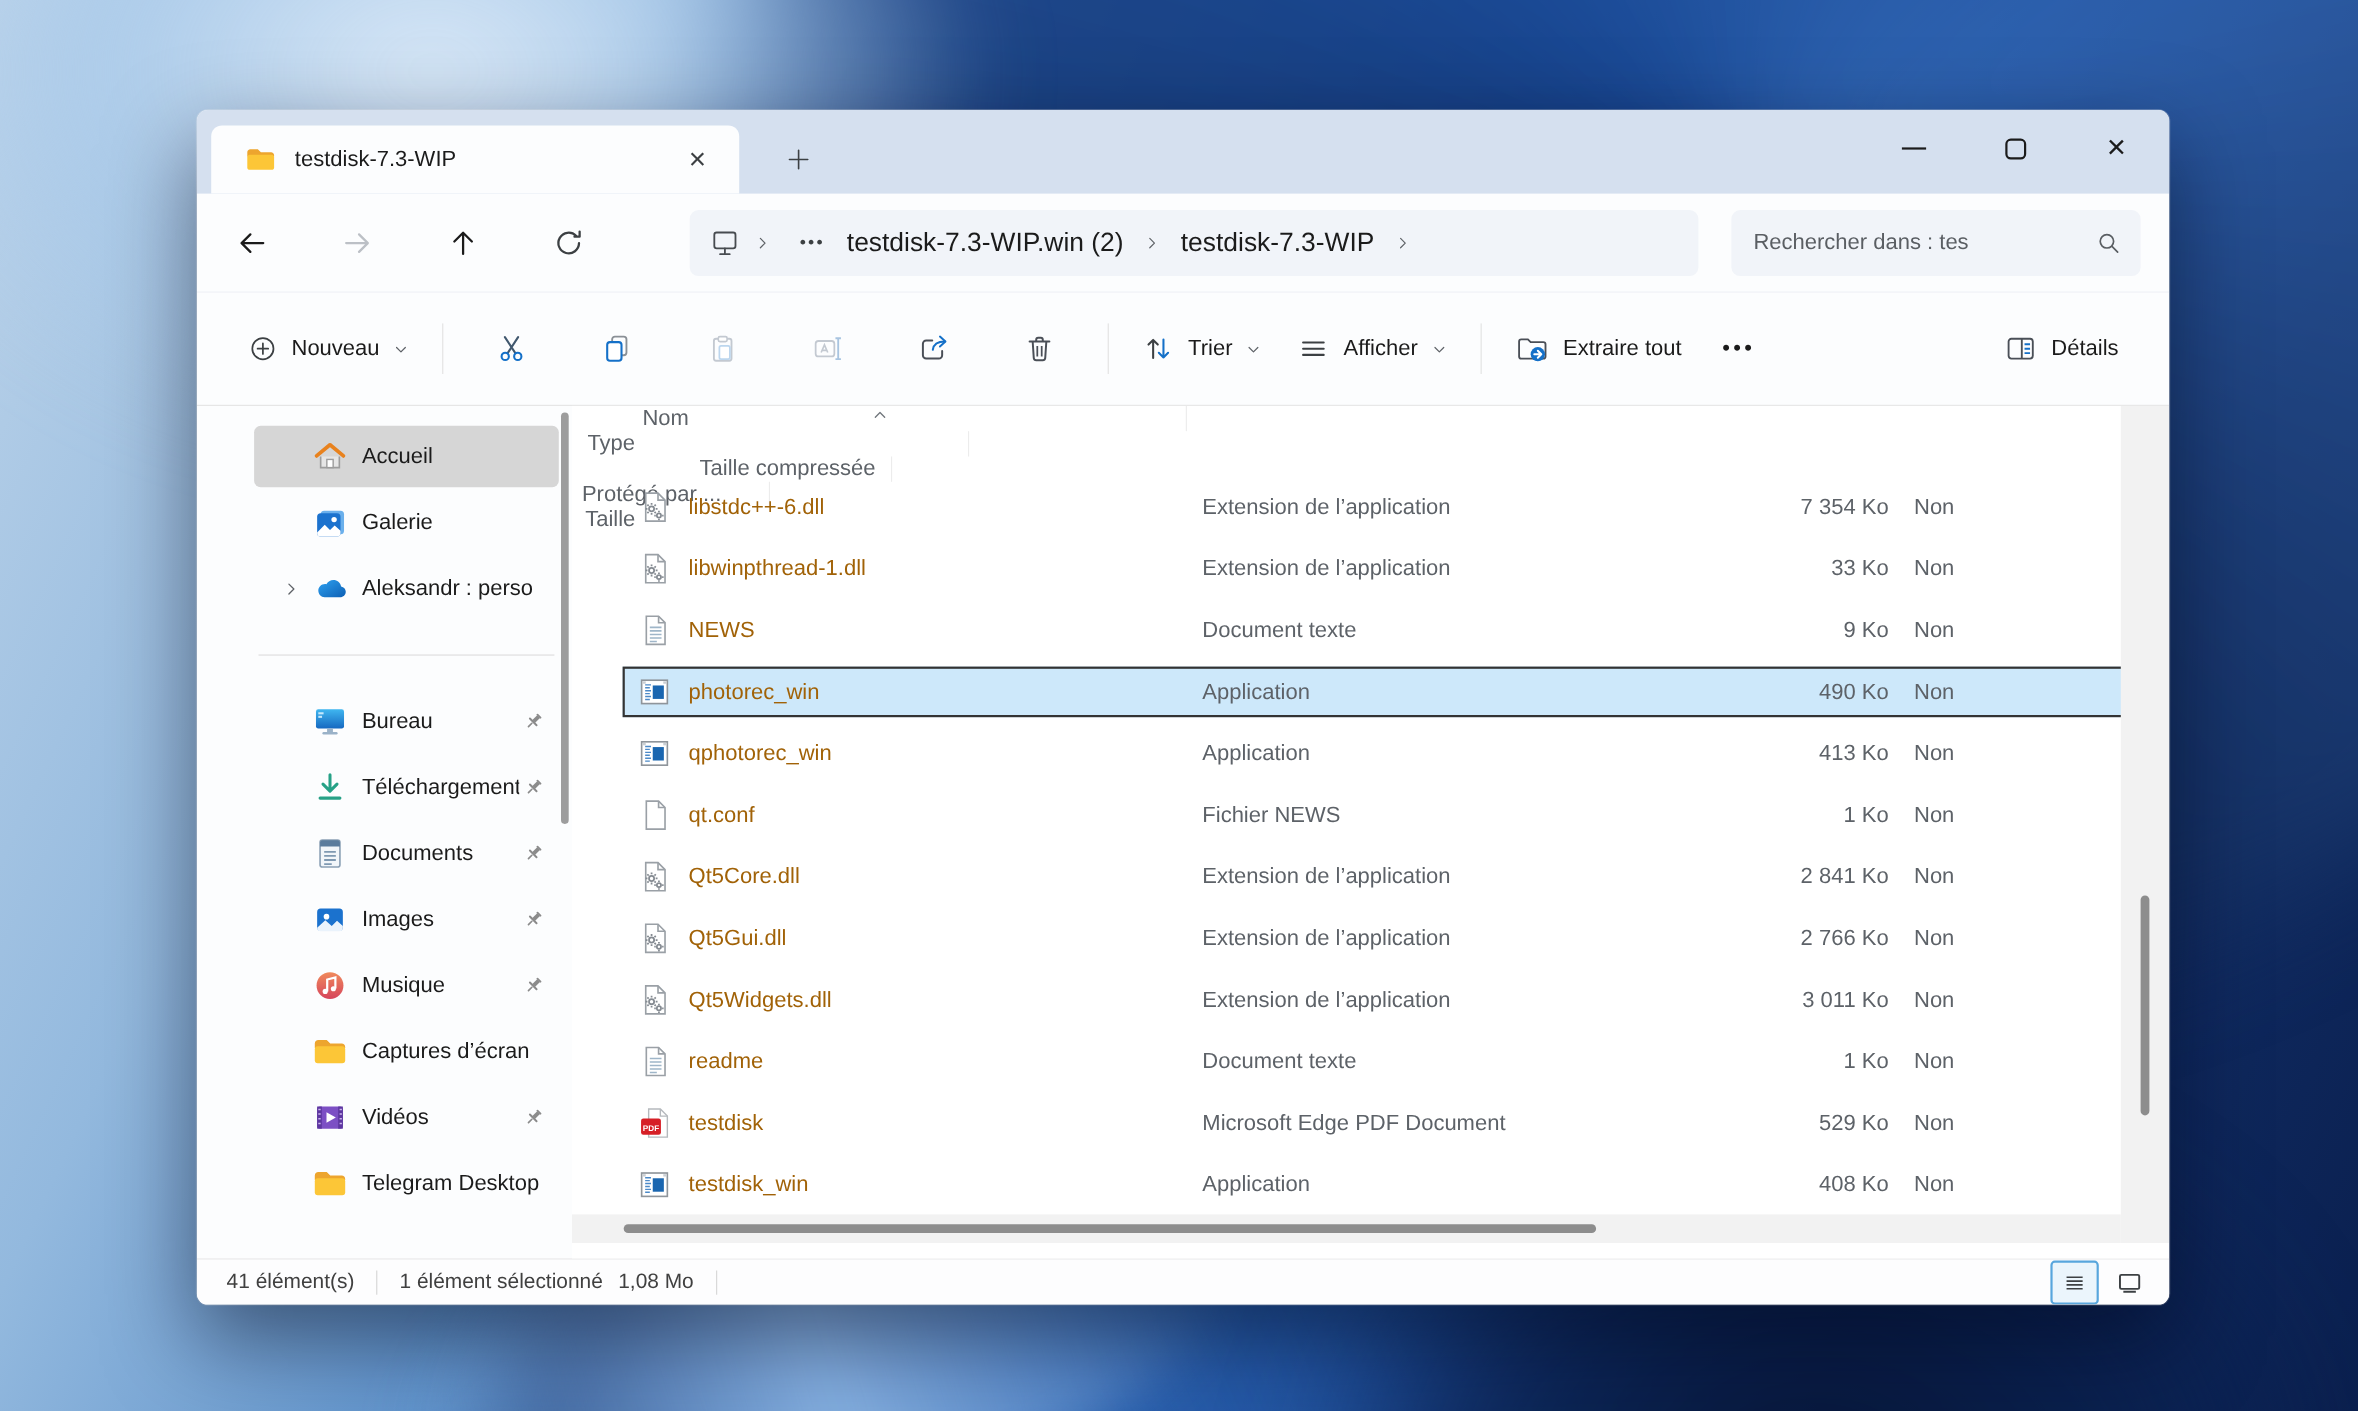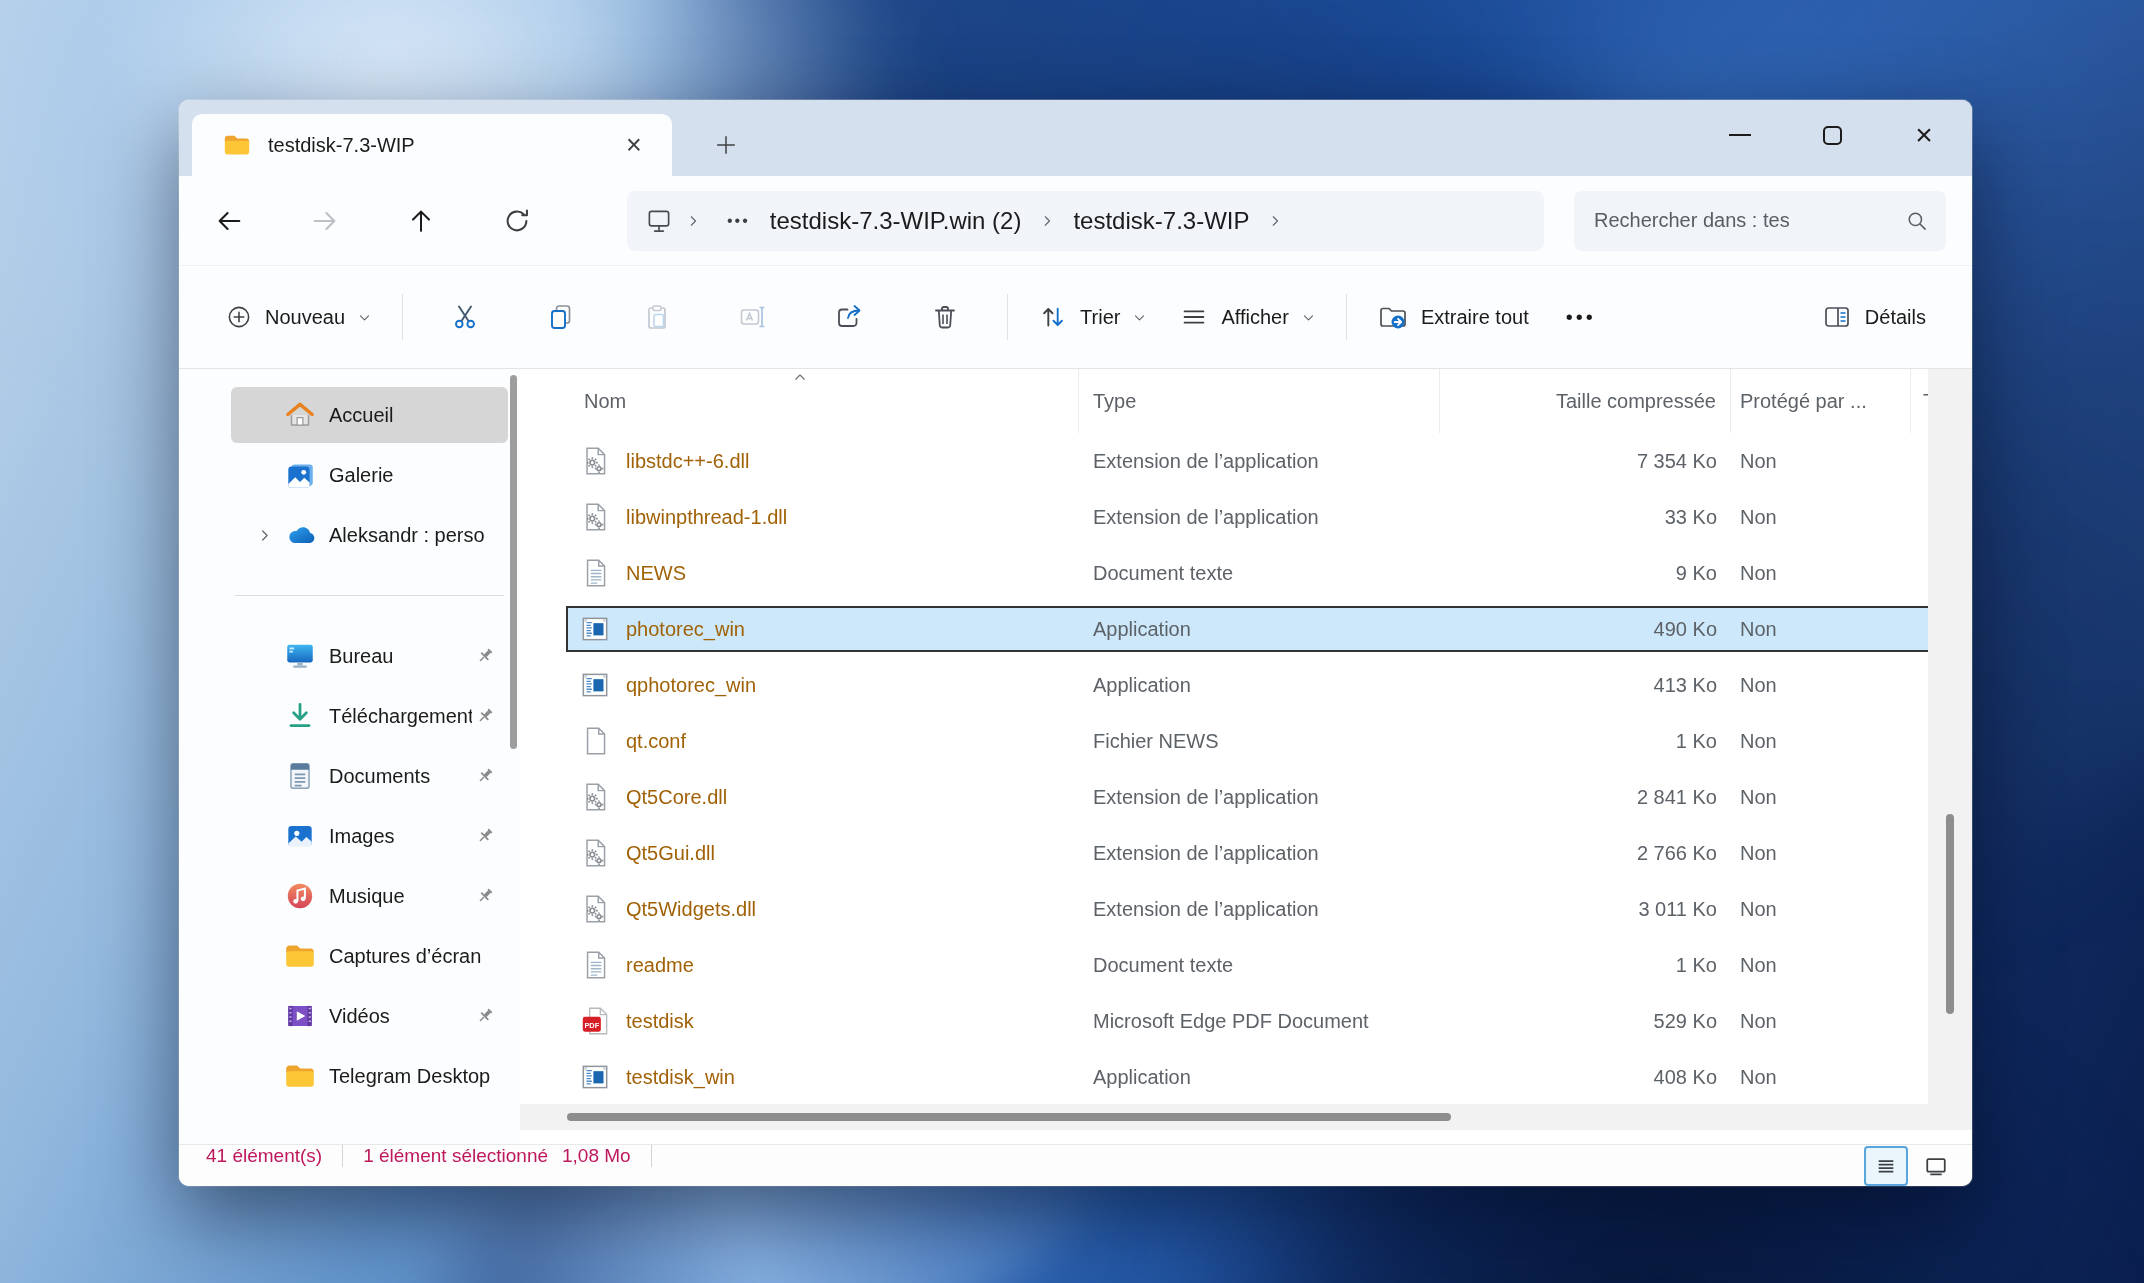--- a/index.html
+++ b/index.html
@@ -71,21 +71,21 @@
   .sb-item { height:56px; margin:4px 12px; border-radius:6px; display:flex; align-items:center; padding:0 10px 0 14px; }
   .sb-item.sel { background:#d6d6d6; }
   .sb-chev { width:38px; display:flex; align-items:center; justify-content:center; flex:none; }
   .sb-ic { width:34px; height:34px; margin-right:12px; flex:none; }
   .sb-lb { font-size:20px; color:#1b1b1b; white-space:nowrap; overflow:hidden; flex:1; }
   .sb-pin { width:24px; margin-left:2px; flex:none; }
   .sb-div { height:1px; background:#dcdcdc; margin:32px 16px; }
   .side-sbar { position:absolute; right:3px; top:6px; width:7px; height:374px; background:#9d9d9d; border-radius:4px; }
 
   .content { flex:1; position:relative; background:#fff; min-width:0; overflow:hidden; }
-  .lh { display:flex; height:64px; position:relative; }
+  .lh { display:flex; height:64px; position:relative;flex-direction:column; }
   .hcell { display:flex; align-items:center; font-size:20px; color:#5d6268; border-right:1px solid #ececec; }
   .hc-name { width:559px; padding-left:64px; }
   .hc-type { width:361px; padding-left:14px; }
   .hc-size { width:291px; justify-content:flex-end; padding-right:14px; }
   .hc-prot { width:180px; padding-left:9px; }
   .hc-taille { flex:1; padding-left:12px; border-right:none; }
   .sort-caret { position:absolute; left:272px; top:0px; }
 
   .rows { position:absolute; top:64px; left:0; right:0; }
   .row { height:56px; display:flex; align-items:center; font-size:20px; position:relative; }
@@ -98,21 +98,21 @@
   .c-size { width:291px; text-align:right; padding-right:14px; color:#5d6268; white-space:nowrap; }
   .c-prot { width:180px; padding-left:9px; color:#5d6268; }
 
   .hsb { position:absolute; left:0; right:44px; top:735px; height:26px; background:#f2f2f2; }
   .hsb-thumb { position:absolute; left:47px; width:884px; top:9px; height:8px; background:#8d8d8d; border-radius:4px; }
   .vsb { position:absolute; right:0; top:0; width:44px; height:761px; background:#f2f2f2; }
   .vsb-thumb { position:absolute; left:18px; width:8px; top:445px; height:200px; background:#8d8d8d; border-radius:4px; }
 
   
   .status { height:42px; flex:none; background:#fdfdfe; border-top:1px solid #e8e8e8;
-    display:flex; padding:0 14px 0 27px; font-size:19px; color:#be185d; }
+    display:flex; align-items:center; padding:0 14px 0 27px; font-size:19px; color:#404040; }
   .st-sep { width:1px; height:22px; background:#d5d5d5; margin:0 20px; }
   .st-size { margin-left:14px; }
   .viewbtns { margin-left:auto; display:flex; align-items:center; gap:6px; }
   .vb { width:44px; height:40px; display:flex; align-items:center; justify-content:center; border-radius:4px; border:2px solid transparent; }
   .vb.active { border-color:#58a6dd; background:#ebf5fc; }
 </style>
 </head>
 <body>
 
 <svg width="0" height="0" style="position:absolute">

